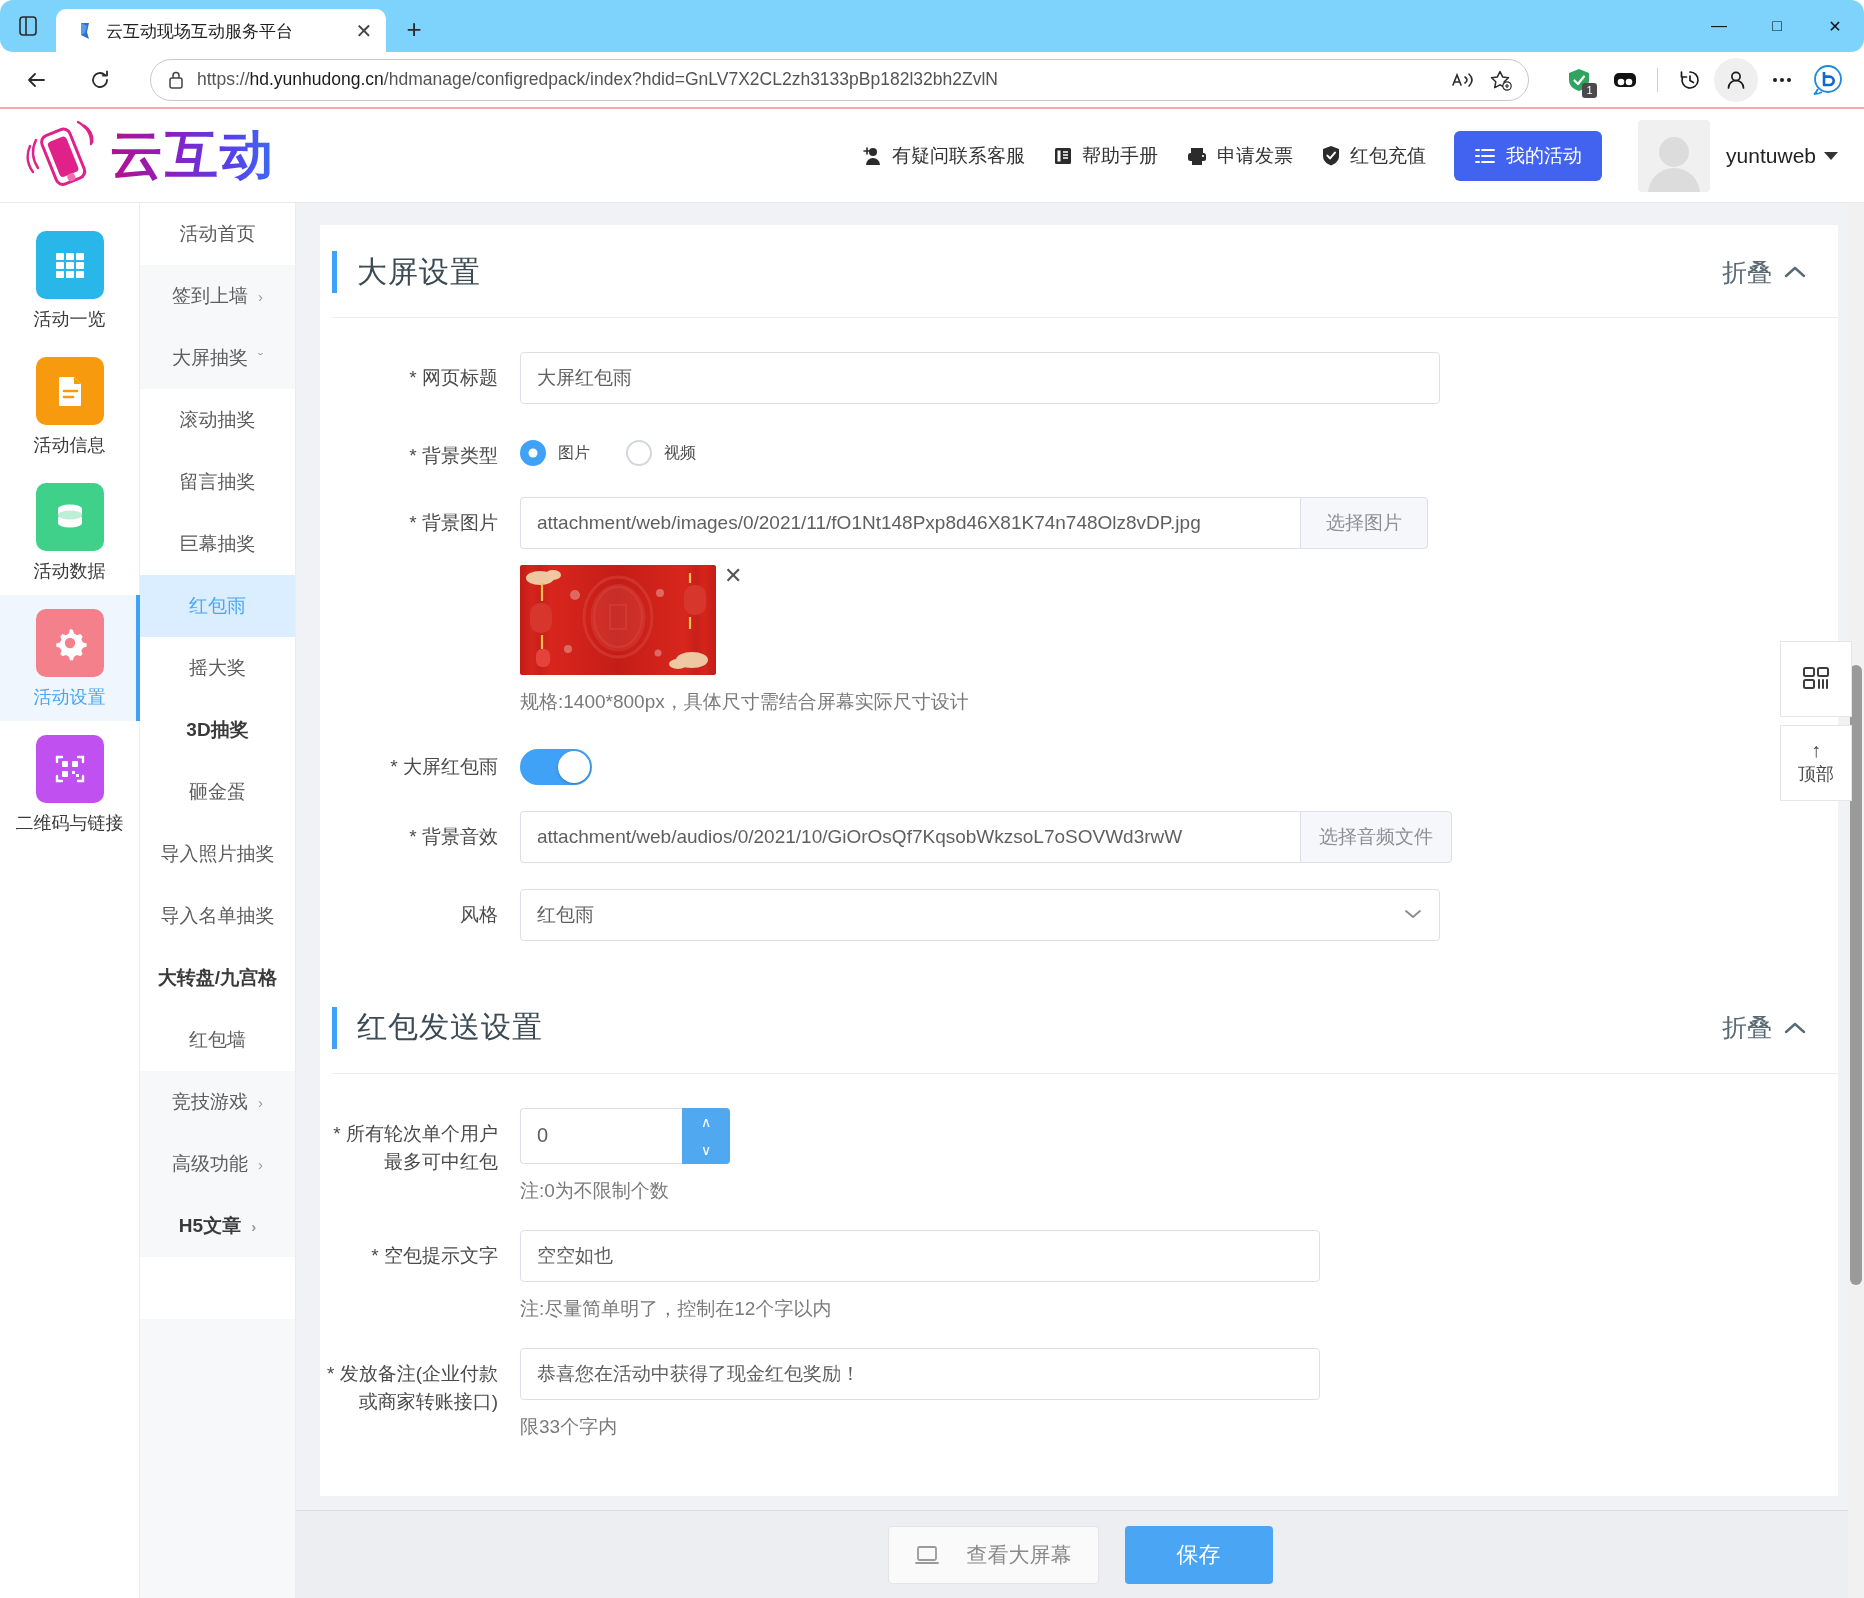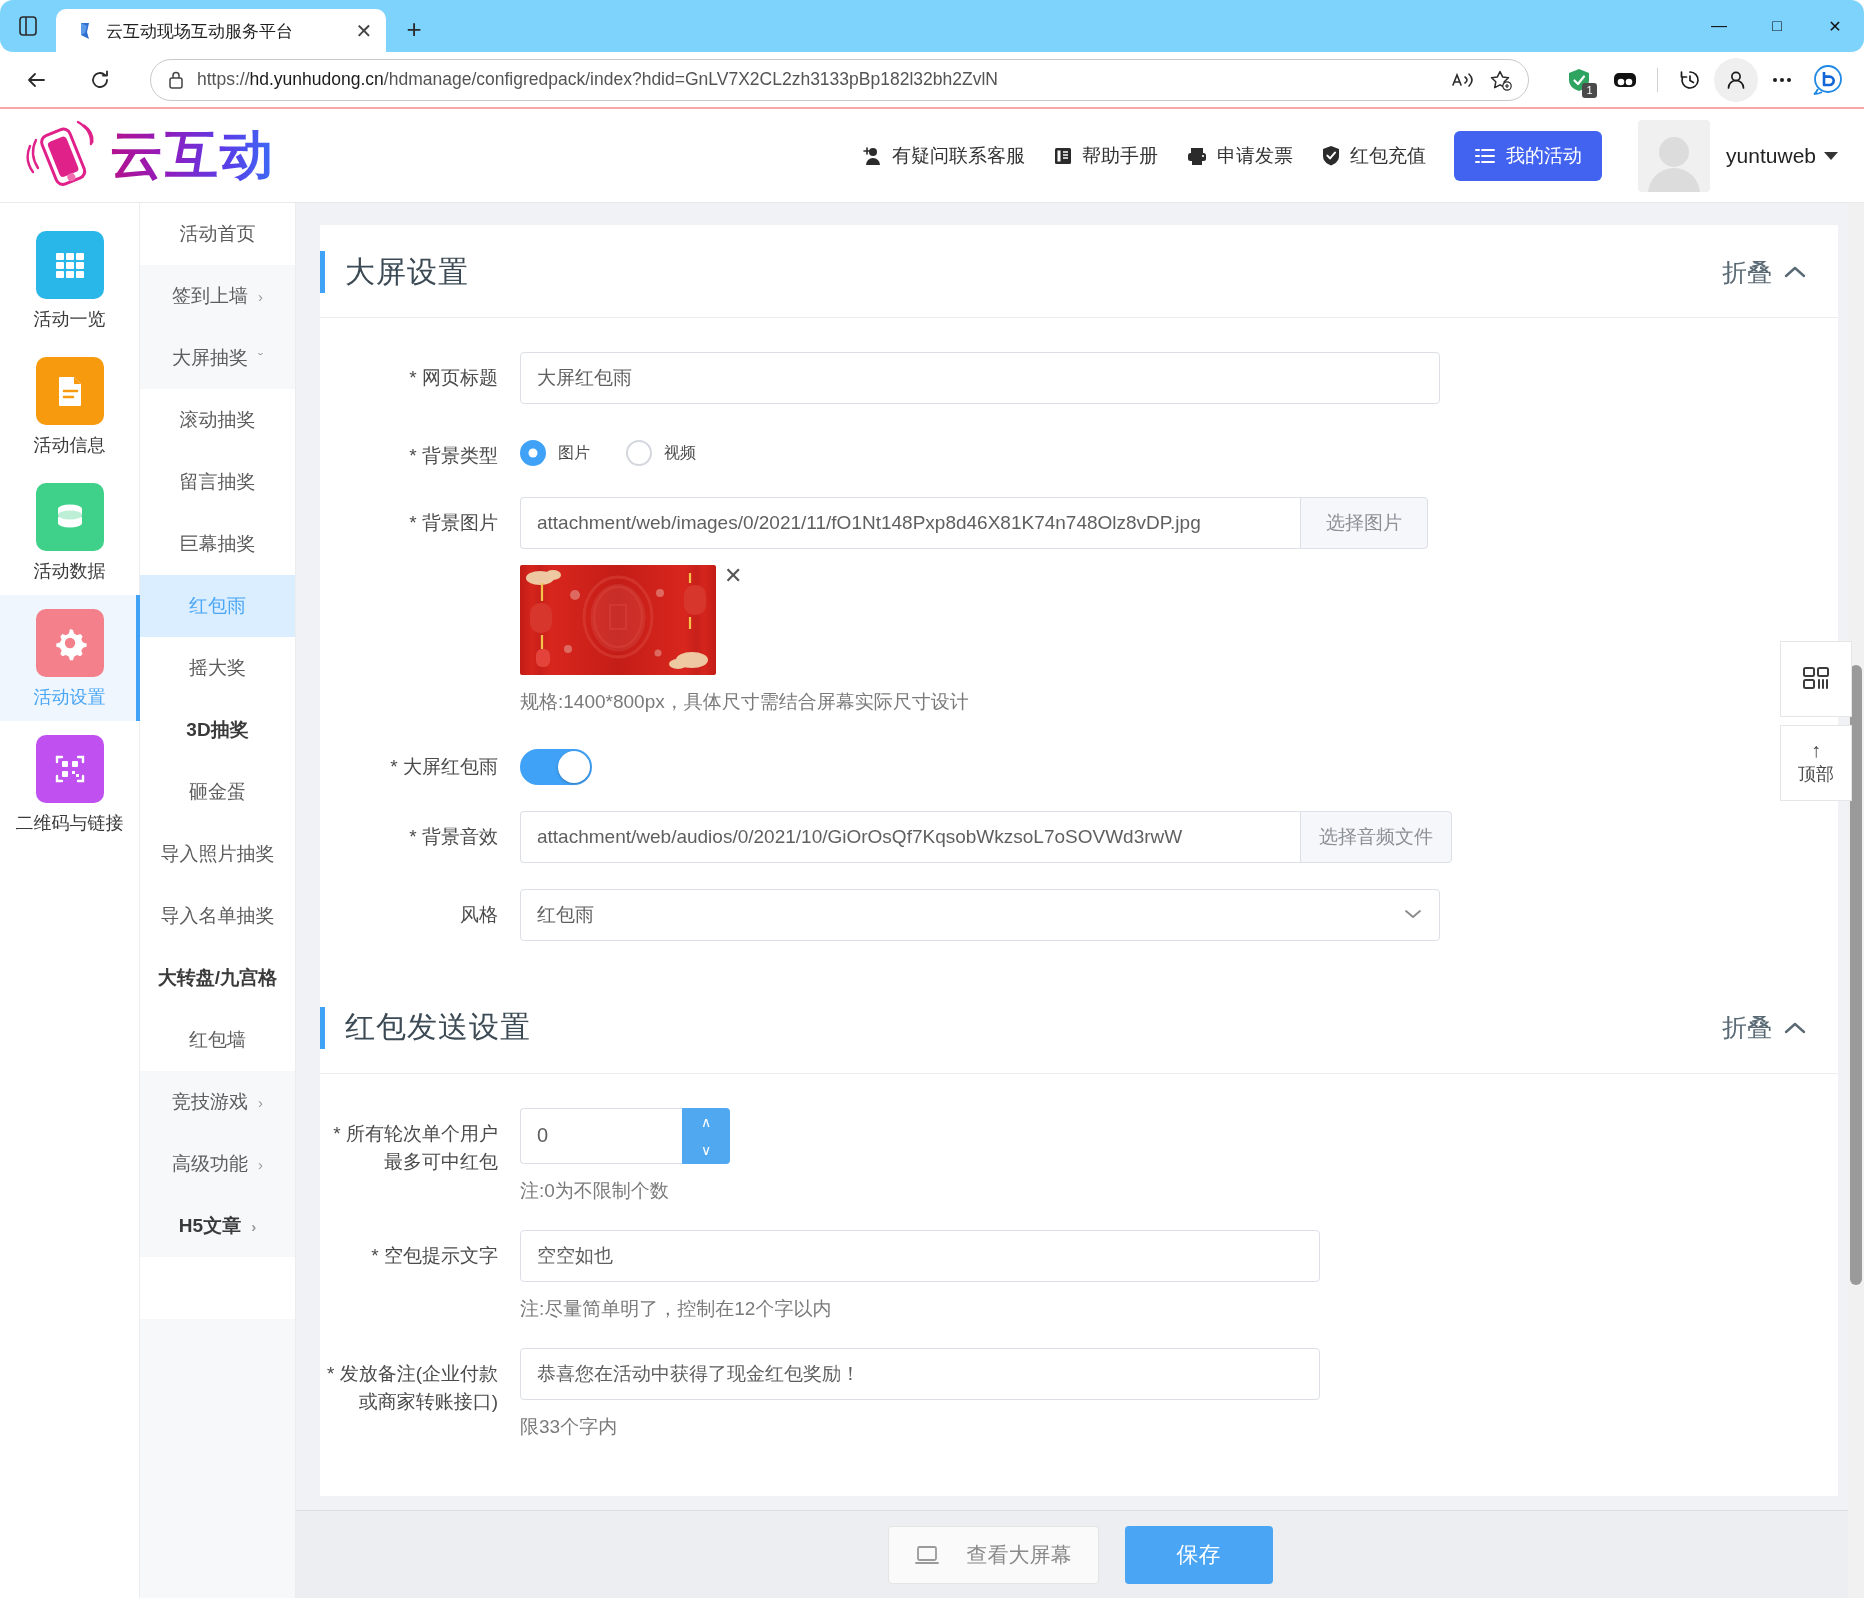--- a/index.html
+++ b/index.html
@@ -143,21 +143,21 @@
   .content {
     flex: 1; min-width: 0; background:#f0f2f5; position: relative;
     display:flex; flex-direction:column;
   }
   .scroll-area {
     flex:1; min-height:0; overflow:hidden; padding: 22px 26px 0 24px; position:relative;
   }
   .card { background:#fff; padding: 0 0 0 0; }
   .section-head {
     display:flex; align-items:center; padding: 26px 30px 24px 0; border-bottom:1px solid #ededed;
-    margin-left: 0;
+    margin-left: 12px;
   }
   .sec-bar { width:5px; height:42px; background:#3fa2f7; flex:none; margin-right: 20px; }
   .sec-title { font-size: 30px; color:#3b4a54; letter-spacing: 1px; }
   .collapse {
     margin-left:auto; display:flex; align-items:center; gap:10px; font-size: 25px; color:#5a6a75;
   }
 
   .form { padding: 34px 0 30px 0; }
   .frow { display:flex; align-items:flex-start; margin-bottom: 26px; }
   .flabel {

